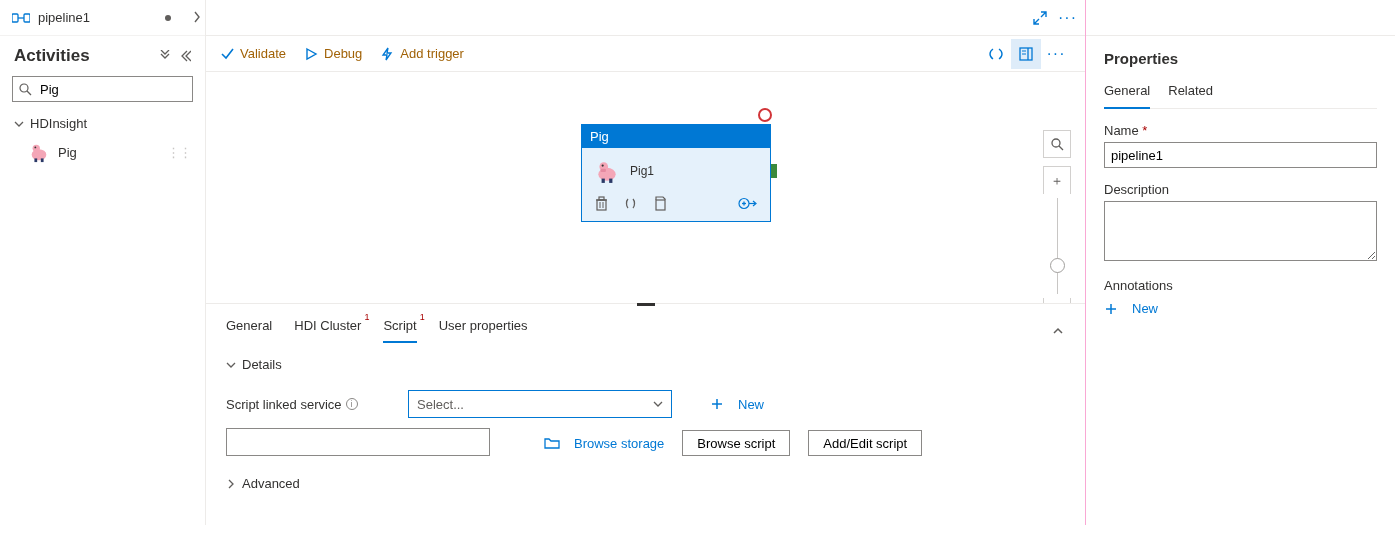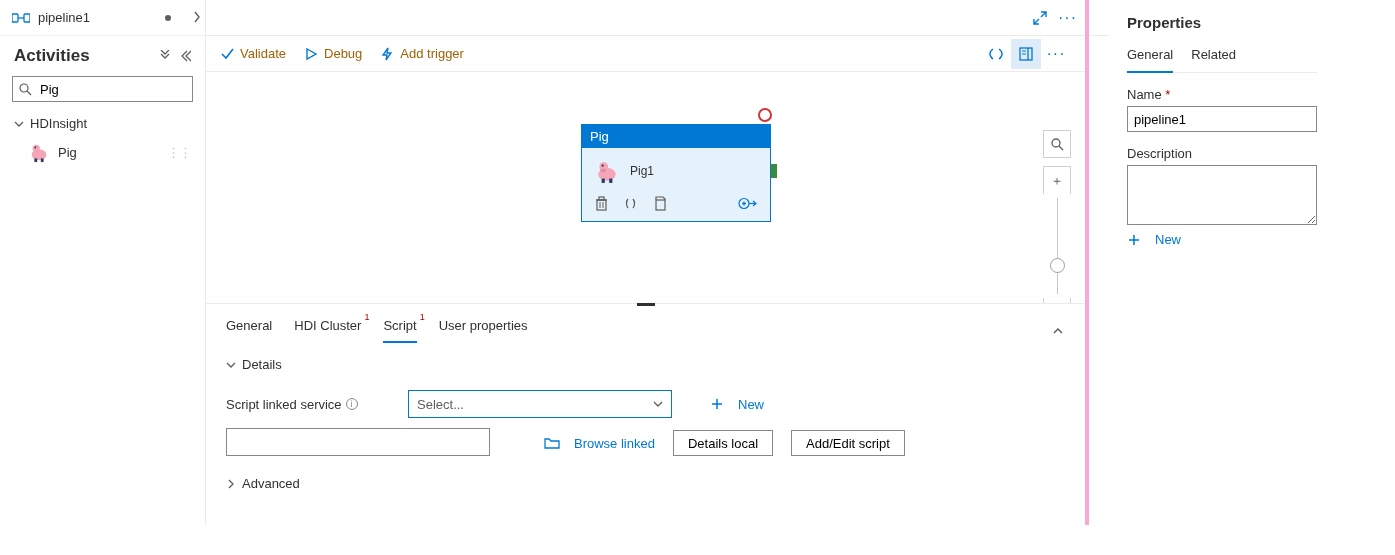--- a/index.html
+++ b/index.html
@@ -61,21 +61,21 @@
   .form-row .lbl { width:170px; font-size:13px; display:flex; align-items:center; gap:4px;}
   .req { color:#a80000;}
   .info-ic { width:12px; height:12px; border:1px solid #8a8886; border-radius:50%; font-size:9px; line-height:10px; text-align:center; color:#8a8886; cursor:help;}
   .select { width:264px; height:28px; border:1px solid #0078d4; display:flex; align-items:center; padding:0 8px; justify-content:space-between; cursor:pointer; color:#605e5c;}
   .link-btn { display:flex; align-items:center; gap:14px; color:#0078d4; cursor:pointer; font-size:13px;}
   .txt-input { width:264px; height:28px; border:1px solid #8a8886; padding:0 6px; font-size:13px; outline:none;}
   .ghost-btn { height:26px; padding:0 14px; border:1px solid #8a8886; background:#fff; font-size:13px; cursor:pointer; display:flex; align-items:center; gap:6px;}
   .fp-row .lbl { align-self:flex-start; padding-top:4px;}
   .fp-controls { display:flex; align-items:center; gap:18px; margin-left:124px;}
   
-  .props { width:310px; border-left:4px solid #f9a8d4; display:flex; }
+  .props { width:310px; border-left:1px solid #f9a8d4; display:flex; flex-direction:column;}
   .props-top { height:36px; display:flex; align-items:center; justify-content:flex-end; padding:0 10px; gap:10px; border-bottom:1px solid #edebe9; color:#0078d4;}
   .props-body { padding:14px 18px; }
   .props-title { font-size:15px; font-weight:600; padding-bottom:10px;}
   .props-tabs { display:flex; gap:18px; border-bottom:1px solid #edebe9;}
   .ptab { padding:6px 0 10px 0; cursor:pointer; font-size:13px; position:relative; color:#323130;}
   .ptab.active::after { content:""; position:absolute; left:0; right:0; bottom:-1px; height:2px; background:#0078d4;}
   .field-lbl { font-size:13px; padding:14px 0 4px 0;}
   .pinput { width:100%; height:26px; border:1px solid #8a8886; padding:0 6px; font-size:13px; outline:none;}
   .ptextarea { width:100%; height:60px; border:1px solid #8a8886; padding:4px 6px; font-size:13px; outline:none; resize:both;}
   svg { display:block; }
@@ -330,24 +330,24 @@
             <span class="info-ic">i</span>
           </div>
           <div style="display:flex; flex-direction:column; gap:0;">
              <div style="height:0;"></div>
           </div>
           <div class="fp-controls">
             <div class="link-btn">
               <svg width="16" height="14" viewBox="0 0 16 14">
                   <path d="M1 3 L1 12 L15 12 L15 5 L7 5 L5 3 Z" fill="none" stroke="#0078d4" stroke-width="1.3"></path>
                 </svg>
-              <span>Browse linked</span>
+              <span>Browse storage</span>
             </div>
             <button class="ghost-btn">
-                <span>Details local</span>
+                <span>Browse script</span>
               </button>
             <button class="ghost-btn">
                 <span>Add/Edit script</span>
               </button>
           </div>
         </div>
         <div style="margin-left:0; margin-top:-34px;">
            <input class="txt-input" type="text" style="margin-left: 0px;">
         </div>
 
@@ -369,20 +369,21 @@
         <div class="ptab active"><span>General</span></div>
         <div class="ptab"><span>Related</span></div>
       </div>
 
       <div class="field-lbl"><span>Name</span> <span class="req">*</span></div>
       <input class="pinput" type="text" value="pipeline1" style="">
 
       <div class="field-lbl">Description</div>
       <textarea class="ptextarea" style=""></textarea>
 
+      <div class="field-lbl">Annotations</div>
       <div class="link-btn" style="padding-top:4px;">
         <svg width="14" height="14" viewBox="0 0 14 14">
             <line x1="7" y1="2" x2="7" y2="12" stroke="#0078d4" stroke-width="1.5"></line>
             <line x1="2" y1="7" x2="12" y2="7" stroke="#0078d4" stroke-width="1.5"></line>
           </svg>
         <span>New</span>
       </div>
     </div>
   </div>
 </div>

